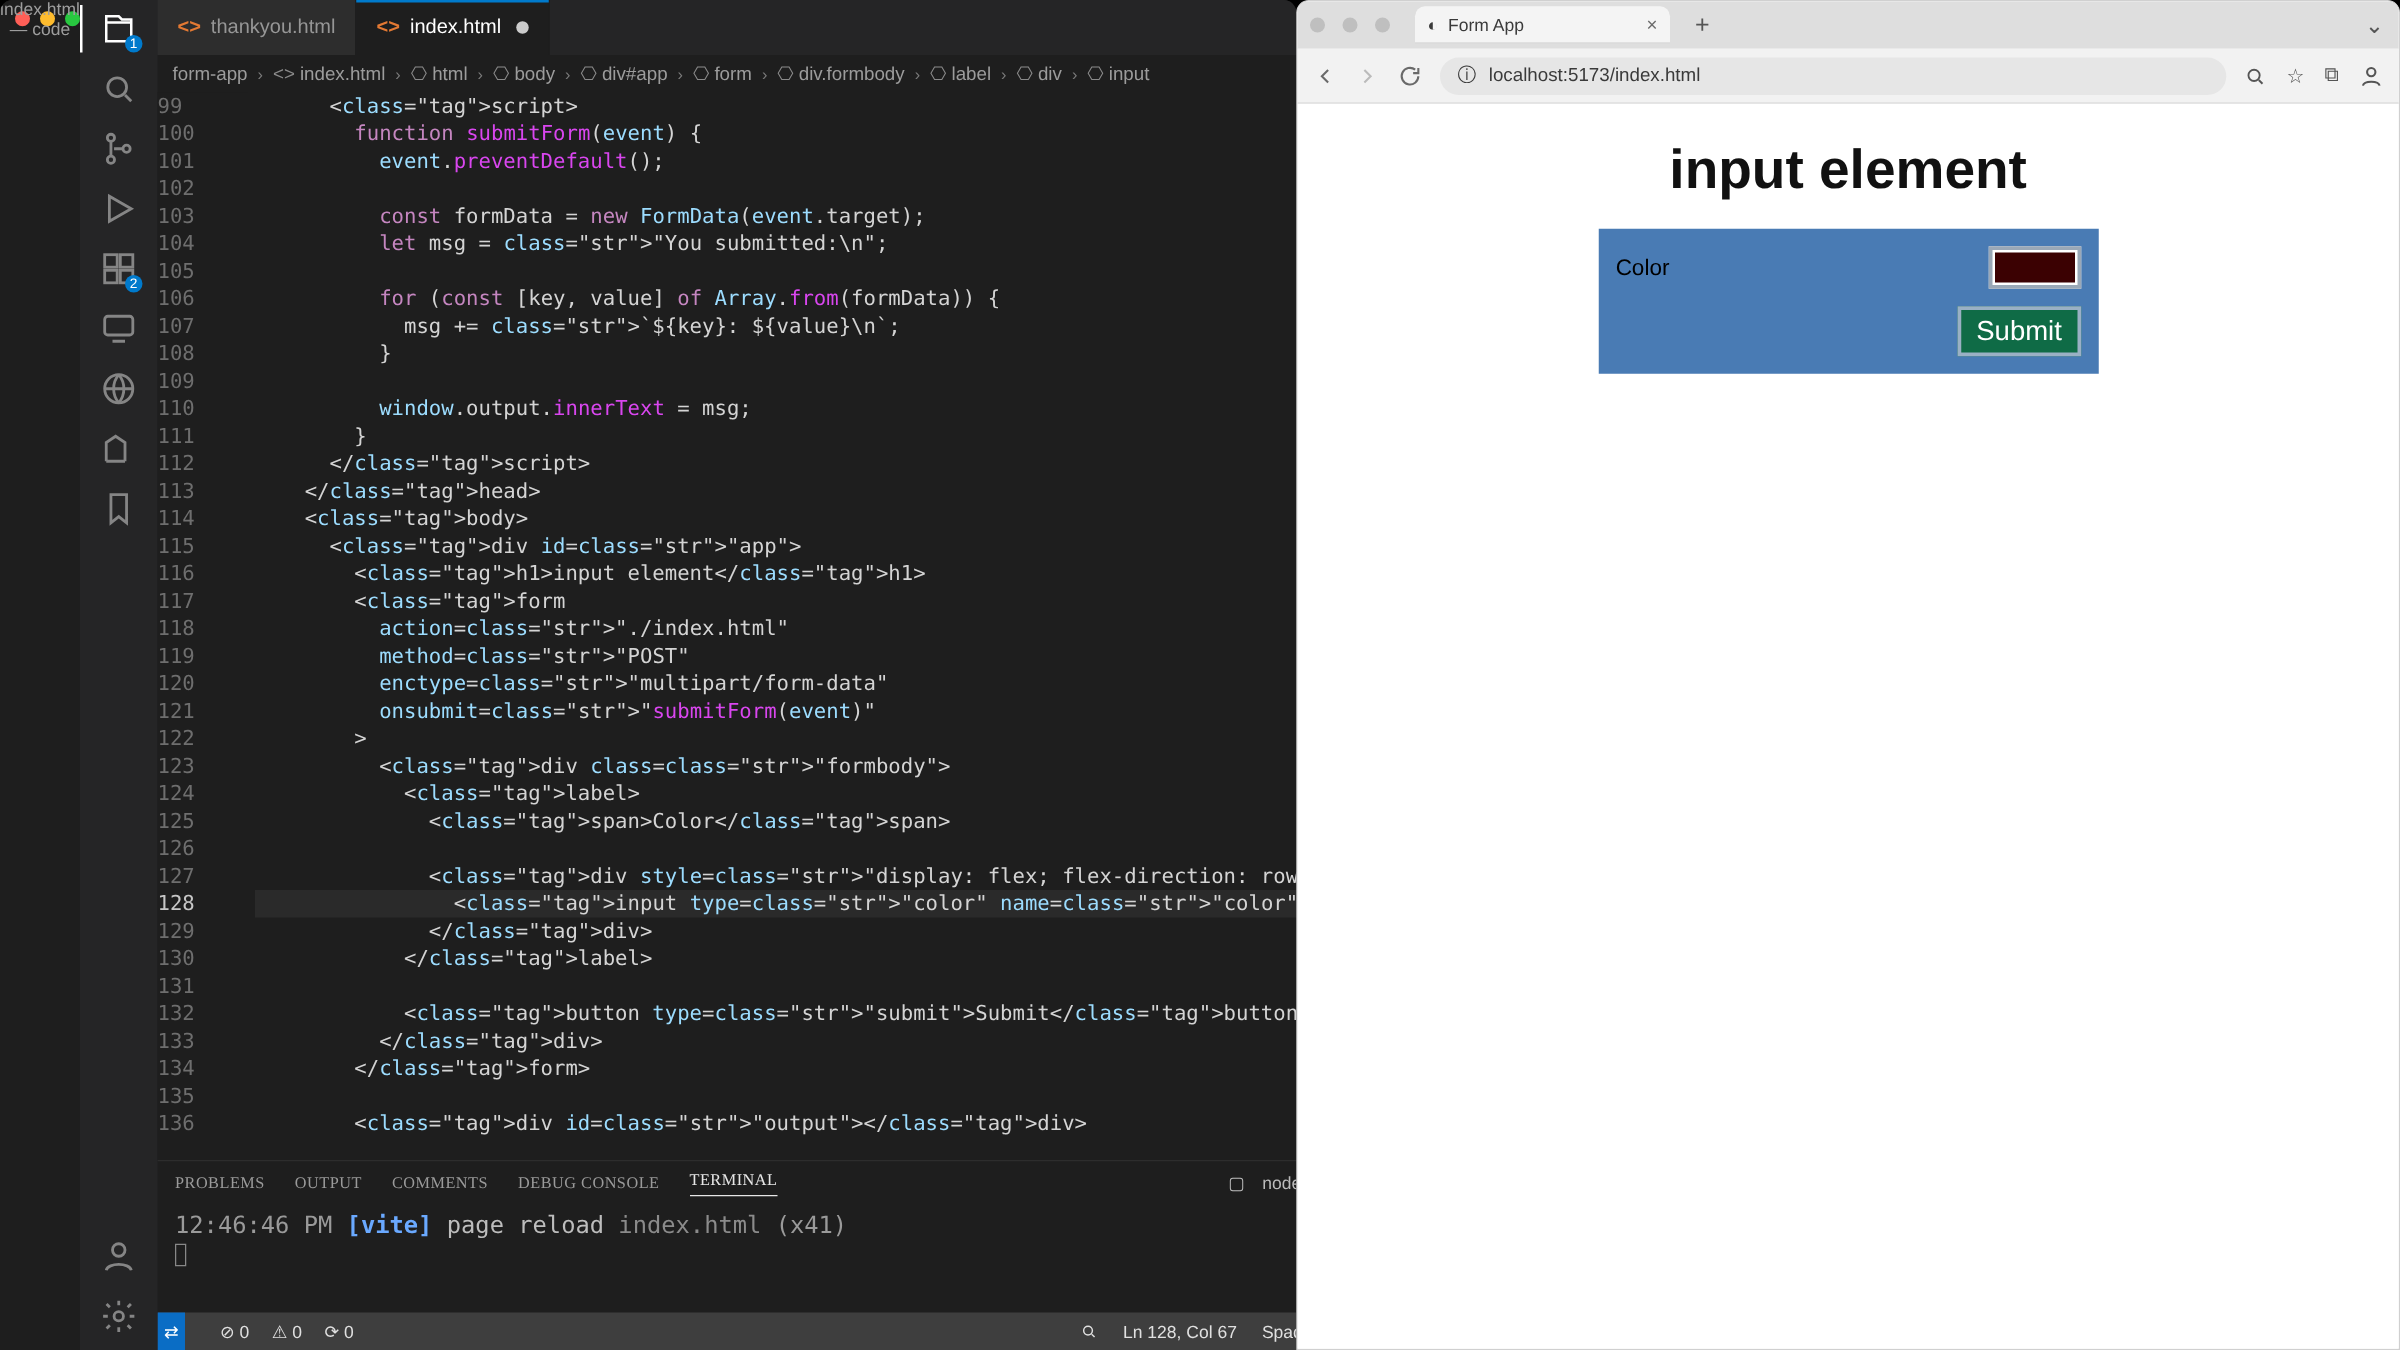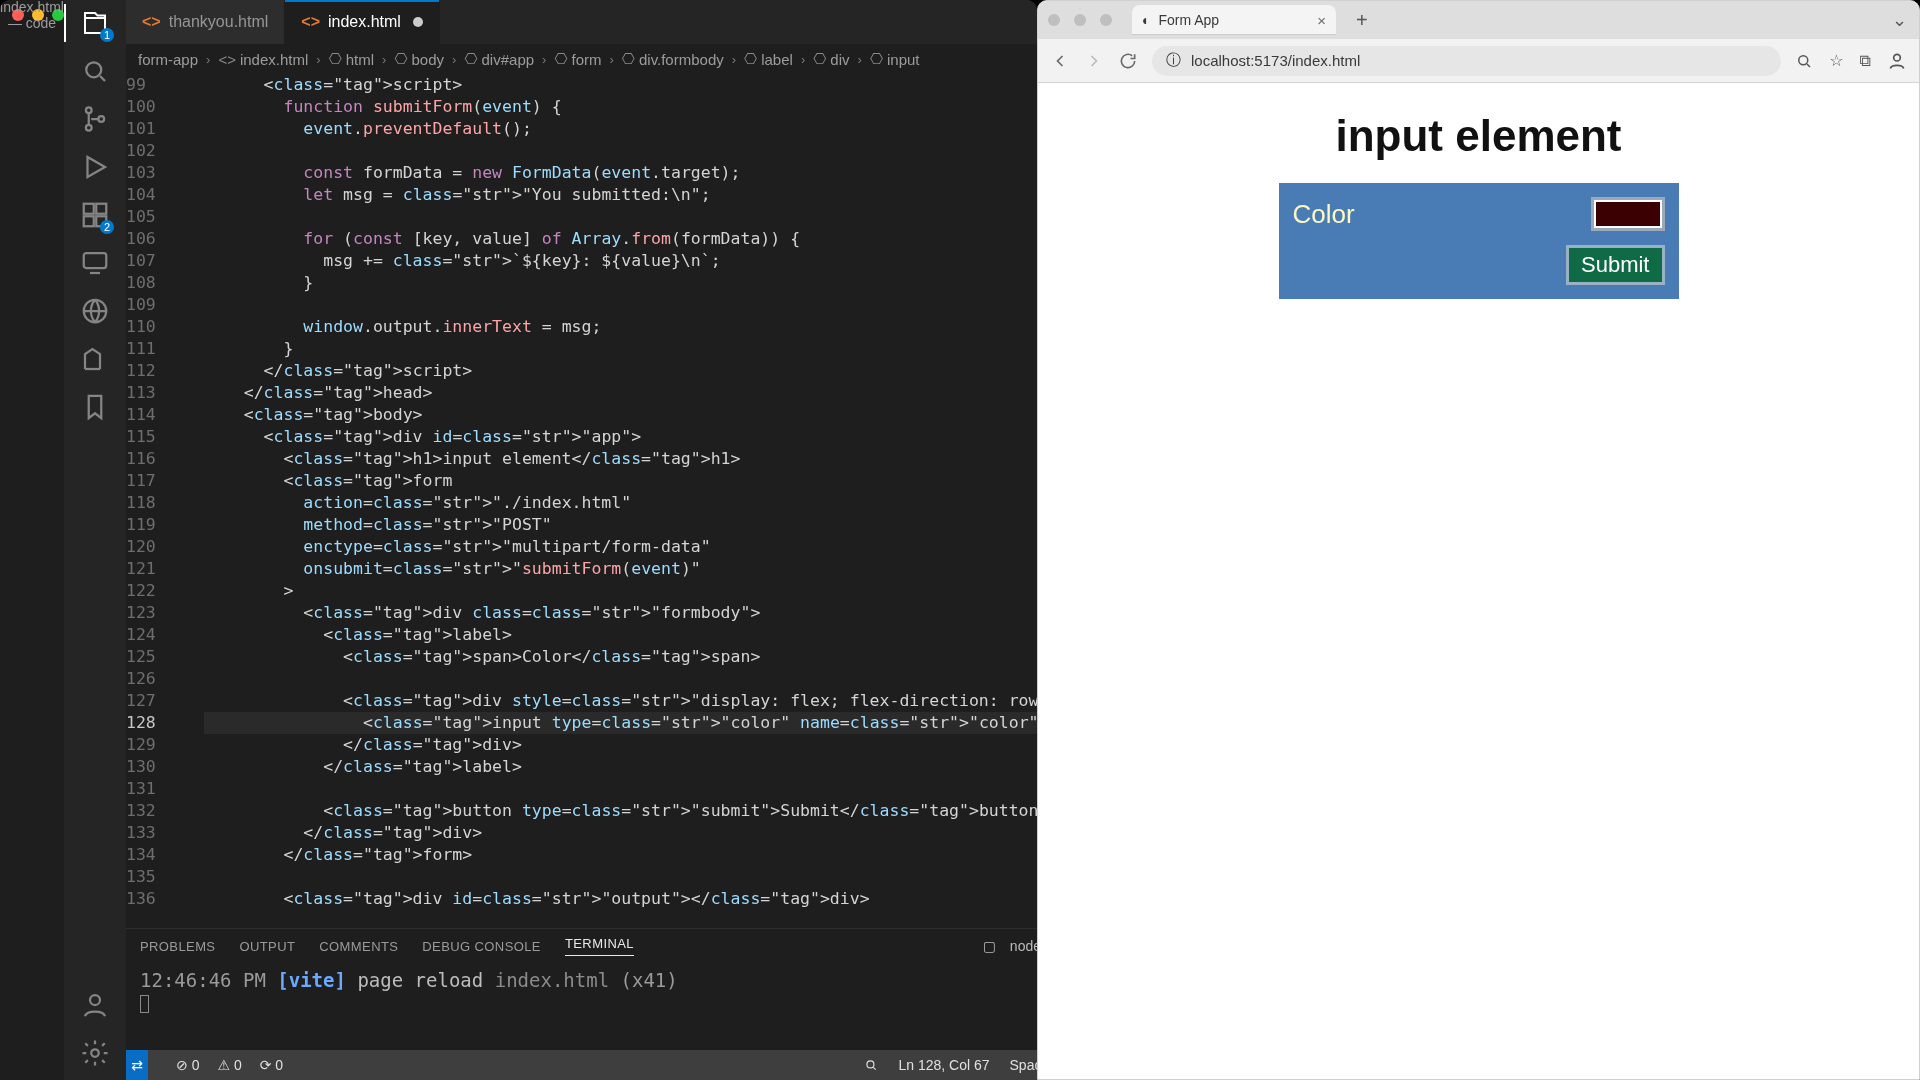--- a/index.html
+++ b/index.html
@@ -37,27 +37,27 @@
 
   .editor { flex:1; display:flex; font-family: Menlo, Consolas, monospace; font-size:16.5px; line-height:22px; overflow:hidden; position:relative;}
   .gutter { width:72px; text-align:left; color:#6e6e6e; padding-right:10px; background:#1e1e1e; user-select:none;}
   .glin { height:22px; }
   .glin.cur { color:#c6c6c6; }
   .code { flex:1; color:#d4d4d4; padding-left:6px; position:relative;}
   .cline { height:22px; white-space:pre;}
   .hl-line { background:#2a2a2a;}
 
   
-  .kw{color:#c586c0;} .fn{color:#fca5a5;} .vr{color:#9cdcfe;} .attr{color:#9cdcfe;}
+  .kw{color:#c586c0;} .fn{color:#d946ef;} .vr{color:#9cdcfe;} .attr{color:#9cdcfe;}
   .scroll-thumb { position:absolute; right:0; top:458px; width:14px; height:160px; background:rgba(150,150,150,.18);}
 
   
   .panel { height:122px; border-top:1px solid #2d2d2d; display:flex; flex-direction:column; background:#1e1e1e;}
   .panel-tabs { height:34px; display:flex; align-items:center; padding:0 14px; font-size:13px; color:#9a9a9a; gap:24px;}
-  .panel-tabs .pt { cursor:default; letter-spacing:.4px;}
+  .panel-tabs .pt { cursor:default; letter-spacing:.4px;font-family:Liberation Serif, serif;}
   .panel-tabs .pt.active { color:#e7e7e7; border-bottom:1px solid #e7e7e7; padding-bottom:4px;}
   .panel-right { margin-left:auto; display:flex; align-items:center; gap:14px; color:#bbb; font-size:14px;}
   .panel-body { flex:1; padding:6px 14px; font-family:Menlo, Consolas, monospace; font-size:19px; color:#bdbdbd;}
   .panel-body .tstamp{color:#9a9a9a;} .panel-body .vite{ color:#6aa9ff; font-weight:bold;} .panel-body .file{ color:#8b8b8b;} .panel-body .cnt{color:#9a9a9a;}
   .panel-cursor { display:inline-block; width:9px; height:18px; border:1px solid #888; margin-top:4px;}
   .sb { height:30px; background:#3a3a3a; display:flex; align-items:center; font-size:14px; color:#e0e0e0; padding:0 10px; gap:20px;}
   .sb { background:#3c3c3c;}
   .sb-left{display:flex;gap:18px;align-items:center;}
   .sb-right{margin-left:auto;display:flex;gap:20px;align-items:center;}
   .sb { background:#424242;}
@@ -78,21 +78,21 @@
   .sf-right { margin-left:auto; margin-right:12px; color:#555;}
   .sf-toolbar { height:44px; background:#f2f2f2; display:flex; align-items:center; padding:0 12px; gap:14px; border-bottom:1px solid #d4d4d4;}
   .sf-ib { width:20px; height:20px; color:#6a6a6a;}
   .sf-addr { flex:1; height:30px; background:#e6e6e6; border-radius:16px; display:flex; align-items:center; padding:0 14px; gap:10px; font-size:15px; color:#3a3a3a;}
   .sf-rightbar{ display:flex; gap:16px; color:#555; align-items:center;}
 
   .page { flex:1; background:#fff; padding:28px 0 0 0; display:flex; flex-direction:column; align-items:center;}
   .page h1 { font-size:44px; font-weight:800; color:#111; margin-bottom:22px;}
   .formbox { width:400px; background:#497bb4; padding:14px; }
   .form-row { display:flex; align-items:center; justify-content:space-between; }
-  .form-row .lbl { color:#fef9c3; font-size:26px; }
+  .form-row .lbl { color:#000000; font-size:18px; }
   .color-input { width:74px; height:34px; border:3px solid #9aa8b7; background:#fff; padding:2px;}
   .color-swatch{ width:100%; height:100%; background:#3b0102;}
   .submit-btn { margin-top:14px; float:right; background:#0f6b46; color:#fff; border:3px solid #9ab0c4; font-size:22px; padding:4px 12px;}
   .clearfix::after{content:""; display:block; clear:both;}
 
   svg { display:block; }
   .chevdown{ font-size:18px; color:#555; transform:rotate(0);}
 </style>
 </head>
 <body>

